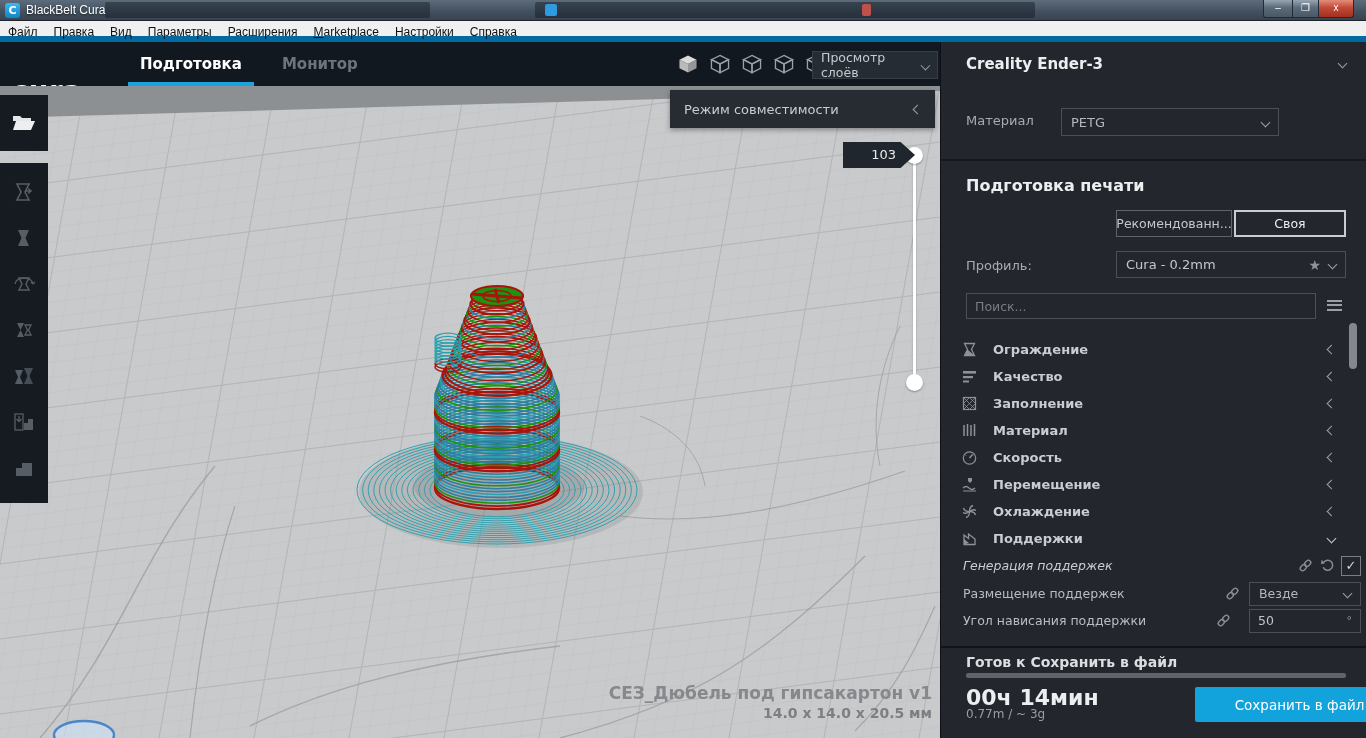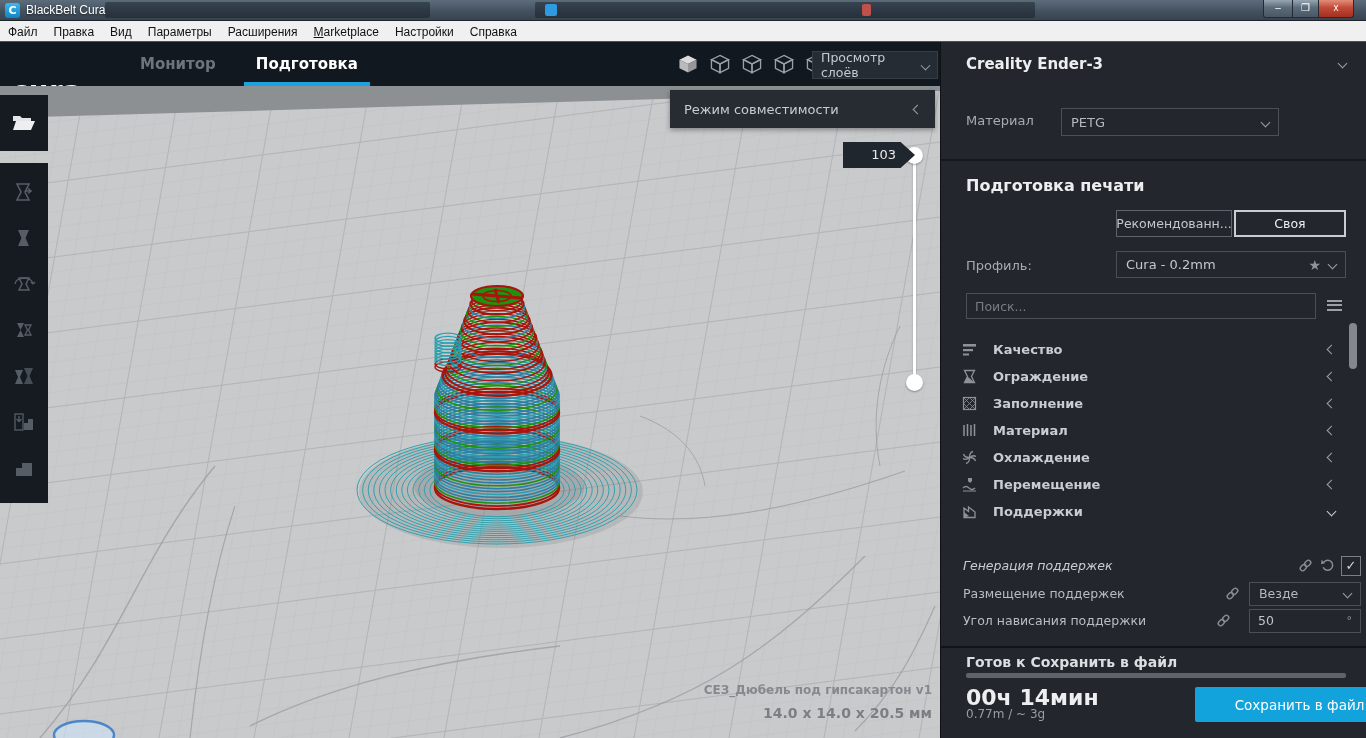--- a/index.html
+++ b/index.html
@@ -16,21 +16,21 @@
     text-shadow:0 1px 2px rgba(0,0,0,.6);}
   .ghost{top:2px;height:16px;background:rgba(16,24,34,.45);border-radius:2px;}
   .ghost-ico{top:4px;width:12px;height:12px;border-radius:2px;}
   .winbtn{top:0;height:18px;border:1px solid #222a33;border-top:none;box-sizing:border-box;
     color:#fff;text-align:center;font-size:10px;line-height:16px;font-family:"Liberation Sans",sans-serif;
     background:linear-gradient(#97a5b2,#5c6b79 45%,#4a5866);}
   .winbtn.min{left:1263px;width:30px;border-radius:0 0 0 3px;}
   .winbtn.res{left:1292px;width:27px;}
   .winbtn.close{left:1318px;width:36px;border-radius:0 0 3px 0;
     background:linear-gradient(#e48d7a,#c14a38 45%,#a52f1f);}
-  .menubar{left:0;top:21px;width:1366px;height:21px;background:#f0f0f0;border-bottom:1px solid #0369a1;box-sizing:border-box;}
+  .menubar{left:0;top:21px;width:1366px;height:21px;background:#f0f0f0;border-bottom:6px solid #0369a1;box-sizing:border-box;}
   .menu-item{display:inline-block;padding:3px 8px;font-size:12px;color:#111;
     font-family:"Liberation Sans",sans-serif;cursor:default;}
   .menu-item u{text-decoration:underline;}
 
   
   .app-header{left:0;top:42px;width:940px;height:44px;background:#12181f;}
   .logo{left:12px;top:49px;color:#fff;font-size:27px;font-weight:bold;letter-spacing:1px;line-height:30px;margin-top:27px;}
   .logo .dot{color:#1ba3e0;}
   .tabs{left:120px;top:42px;height:44px;display:flex;}
   .tab{padding:0 20px;display:flex;align-items:center;font-size:15px;font-weight:bold;color:#6d747b;position:relative;}
@@ -48,21 +48,21 @@
   .viewport{left:0;top:86px;width:940px;height:652px;background:#c9cacc;}
   .compat{left:670px;top:90px;width:265px;height:38px;background:#272c33;display:flex;align-items:center;
     padding:8px 14px;box-sizing:border-box;color:#c9cdd1;font-size:13px;box-shadow:0 2px 5px rgba(0,0,0,.35);}
   .compat .chev{margin-left:auto;}
   .slider-line{left:913px;top:155px;width:3px;height:228px;background:#fff;border-radius:2px;box-shadow:0 0 2px rgba(0,0,0,.25);}
   .slider-handle{width:17px;height:17px;border-radius:50%;background:#fff;box-shadow:0 1px 2px rgba(0,0,0,.35);}
   .slider-tag{left:843px;top:142px;width:72px;height:26px;background:#20262d;color:#e8eaec;font-size:13px;
     line-height:26px;text-align:right;padding-right:19px;box-sizing:border-box;
     clip-path:polygon(0 0,80% 0,100% 50%,80% 100%,0 100%);}
   .model-info{right:434px;text-align:right;color:#85898c;font-weight:bold;}
-  .model-name{top:683px;font-size:12px;}
+  .model-name{top:683px;font-size:17px;}
   .model-size{top:705px;font-size:14px;color:#7b7f82;margin-left:32px;}
 
   
   .tb-panel{left:0;width:48px;background:#161b21;}
   .tb-open{top:95px;height:56px;display:flex;align-items:center;justify-content:center;}
   .tb-tools{top:163px;height:340px;display:flex;flex-direction:column;align-items:center;padding-top:6px;box-sizing:border-box;}
   .tool-btn{width:40px;height:46px;display:flex;align-items:center;justify-content:center;}
 
   
   .rpanel{left:940px;top:42px;width:426px;height:696px;background:#23272d;border-left:1px solid #0d1116;box-sizing:border-box;}
@@ -115,22 +115,22 @@
 <div class="abs win-title">BlackBelt Cura</div>
 <div class="abs winbtn min">–</div>
 <div class="abs winbtn res">❐</div>
 <div class="abs winbtn close">x</div>
 
 <div class="abs menubar" id="menubar"><span class="menu-item">Файл</span><span class="menu-item">Правка</span><span class="menu-item">Вид</span><span class="menu-item">Параметры</span><span class="menu-item">Расширения</span><span class="menu-item"><u>M</u>arketplace</span><span class="menu-item">Настройки</span><span class="menu-item">Справка</span></div>
 
 <div class="abs app-header"></div>
 <div class="abs logo"><span>cura</span><span class="dot">.</span></div>
 <div class="abs tabs">
+  <div class="tab active">Подготовка</div>
   <div class="tab">Монитор</div>
-  <div class="tab active">Подготовка</div>
 </div>
 <div class="abs view-icons" id="view-icons">
     <span>
       <svg width="22" height="22" viewBox="0 0 18 18">
         <polygon points="9,2 16,5.5 9,9 2,5.5" fill="#d9dbdd"></polygon>
         <polygon points="2,5.5 9,9 9,16 2,12.5" fill="#b8babc"></polygon>
         <polygon points="16,5.5 9,9 9,16 16,12.5" fill="#95979a"></polygon>
       </svg>
     </span>
     <span>
@@ -370,81 +370,92 @@
   <div class="rp hamb" style="left:386px;top:255px;">
       <div></div>
       <div></div>
       <div></div>
     </div>
 
   <div class="rp" id="cat-list" style="left:0;top:294px;width:410px;">
       <div class="cat-row">
         <span class="cat-icon">
           <svg width="17" height="17" viewBox="0 0 17 17">
+            <path d="M3.5 2.5 h10 l-3 6 3 6 h-10 l3-6 z" fill="none" stroke="#8e9296" stroke-width="1.3"></path>
+            <path d="M6.5 8.5 l-3 6 h10 z" fill="#8e9296"></path>
+          </svg>
+        </span>
+        <span class="cat-label">Ограждение</span>
+        <span class="chev left"></span>
+      </div>
+      <div class="cat-row">
+        <span class="cat-icon">
+          <svg width="17" height="17" viewBox="0 0 17 17">
             <rect x="2" y="3" width="13" height="2.6" fill="#8e9296"></rect>
             <rect x="2" y="8" width="10" height="2.2" fill="#8e9296"></rect>
             <rect x="2" y="12.5" width="6" height="2" fill="#8e9296"></rect>
           </svg>
         </span>
         <span class="cat-label">Качество</span>
         <span class="chev left"></span>
       </div>
       <div class="cat-row">
         <span class="cat-icon">
           <svg width="17" height="17" viewBox="0 0 17 17">
-            <path d="M3.5 2.5 h10 l-3 6 3 6 h-10 l3-6 z" fill="none" stroke="#8e9296" stroke-width="1.3"></path>
-            <path d="M6.5 8.5 l-3 6 h10 z" fill="#8e9296"></path>
-          </svg>
-        </span>
-        <span class="cat-label">Ограждение</span>
-        <span class="chev left"></span>
-      </div>
-      <div class="cat-row">
-        <span class="cat-icon">
-          <svg width="17" height="17" viewBox="0 0 17 17">
             <rect x="2.5" y="2.5" width="12" height="12" fill="none" stroke="#8e9296" stroke-width="1.2"></rect>
             <path d="M2.5 2.5 l12 12 M14.5 2.5 l-12 12 M8.5 2.5 l-6 6 M8.5 2.5 l6 6 M2.5 8.5 l6 6 M14.5 8.5 l-6 6" stroke="#8e9296" stroke-width=".8"></path>
           </svg>
         </span>
         <span class="cat-label">Заполнение</span>
         <span class="chev left"></span>
       </div>
       <div class="cat-row">
         <span class="cat-icon">
           <svg width="17" height="17" viewBox="0 0 17 17">
             <path d="M3 3 v11 M6.5 2 v12 M10 3 v11 M13.5 2 v12" stroke="#8e9296" stroke-width="1.5"></path>
           </svg>
         </span>
         <span class="cat-label">Материал</span>
+        <span class="chev left"></span>
+      </div>
+      <div class="cat-row">
+        <span class="cat-icon">
+          <svg width="17" height="17" viewBox="0 0 17 17">
+            <circle cx="8.5" cy="9" r="6.2" fill="none" stroke="#8e9296" stroke-width="1.2"></circle>
+            <path d="M8.5 9 L11.5 5.5" stroke="#8e9296" stroke-width="1.4"></path>
+            <path d="M4 5.5 l1 1 M13 5.5 l-1 1" stroke="#8e9296" stroke-width="1"></path>
+          </svg>
+        </span>
+        <span class="cat-label">Скорость</span>
+        <span class="chev left"></span>
+      </div>
+      <div class="cat-row">
+        <span class="cat-icon">
+          <svg width="17" height="17" viewBox="0 0 17 17">
+            <path d="M7 2 h4 v3 l-2 2 -2-2 z" fill="#8e9296"></path>
+            <path d="M2 12 q3-3 6 0 t6 0 M2 15 h13" stroke="#8e9296" stroke-width="1.2" fill="none"></path>
+          </svg>
+        </span>
+        <span class="cat-label">Перемещение</span>
         <span class="chev left"></span>
       </div>
       <div class="cat-row">
         <span class="cat-icon">
           <svg width="17" height="17" viewBox="0 0 17 17">
             <g stroke="#8e9296" stroke-width="1.3" fill="none">
               <path d="M8.5 8.5 C8.5 5 10 3 12 2.5"></path>
               <path d="M8.5 8.5 C12 8.5 14 10 14.5 12"></path>
               <path d="M8.5 8.5 C8.5 12 7 14 5 14.5"></path>
               <path d="M8.5 8.5 C5 8.5 3 7 2.5 5"></path>
               <path d="M8.5 8.5 C11 6.5 13.5 6.5 15 7.5"></path>
               <path d="M8.5 8.5 C6 10.5 3.5 10.5 2 9.5"></path>
             </g>
           </svg>
         </span>
         <span class="cat-label">Охлаждение</span>
-        <span class="chev left"></span>
-      </div>
-      <div class="cat-row">
-        <span class="cat-icon">
-          <svg width="17" height="17" viewBox="0 0 17 17">
-            <path d="M7 2 h4 v3 l-2 2 -2-2 z" fill="#8e9296"></path>
-            <path d="M2 12 q3-3 6 0 t6 0 M2 15 h13" stroke="#8e9296" stroke-width="1.2" fill="none"></path>
-          </svg>
-        </span>
-        <span class="cat-label">Перемещение</span>
         <span class="chev left"></span>
       </div>
       <div class="cat-row">
         <span class="cat-icon">
           <svg width="17" height="17" viewBox="0 0 17 17">
             <path d="M3 14.5 V5 l4.5 3.5 V4 l6.5 5 v5.5 z" fill="none" stroke="#8e9296" stroke-width="1.3"></path>
             <path d="M3 14.5 V9 l5 4 z" fill="#8e9296"></path>
           </svg>
         </span>
         <span class="cat-label">Поддержки</span>

